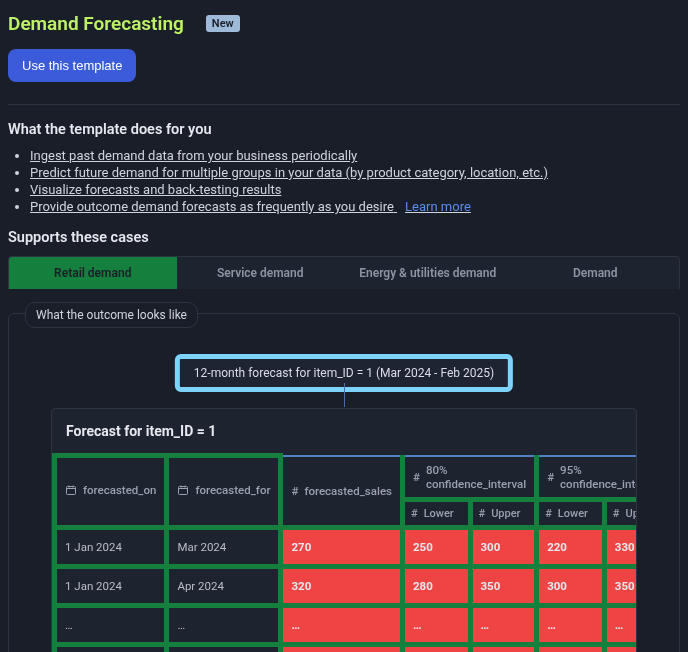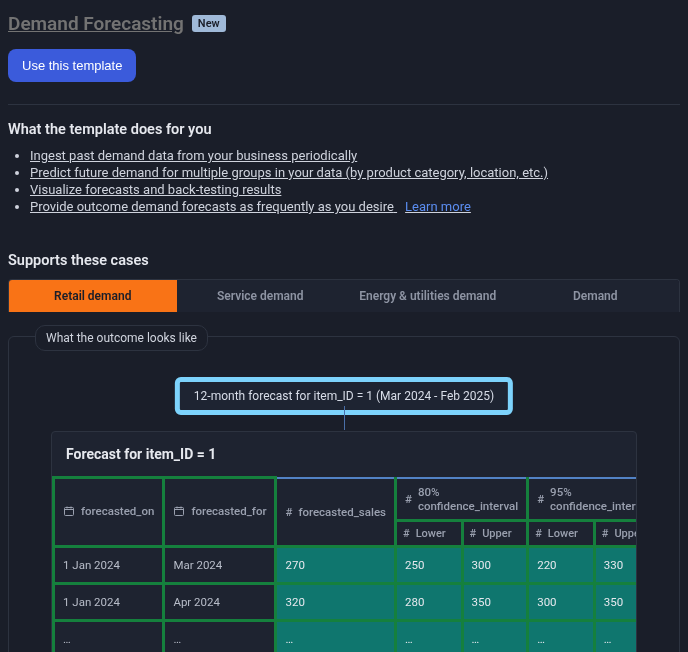--- a/index.html
+++ b/index.html
@@ -15,30 +15,30 @@
   }
   .header-row {
     display: flex;
     align-items: center;
     gap: 8px;
     margin-bottom: 14px;
   }
   .page-title {
     font-size: 19px;
     font-weight: 600;
-    color: #737373;
-    text-decoration: underline;
+    color: #bef264;
   }
   .new-badge {
     background: #9fb9d8;
     color: #1a1e29;
     font-size: 11px;
     font-weight: 600;
     padding: 2px 6px;
     border-radius: 3px;
+    margin-left: 14px;
   }
   .primary-btn {
     background: #3b5bdb;
     color: #fff;
     border: none;
     font-size: 13px;
     font-weight: 500;
     padding: 9px 14px;
     border-radius: 8px;
     cursor: pointer;
@@ -81,36 +81,36 @@
     flex: 1;
     text-align: center;
     padding: 9px 4px;
     font-size: 12px;
     font-weight: 600;
     color: #8e94a3;
     cursor: pointer;
     background: #1e2330;
   }
   .tab.active {
-    background: #f97316;
+    background: #15803d;
     color: #1a1e29;
     text-align: center;
   }
   .outcome-box {
     border: 1px solid #2d3340;
     border-radius: 6px;
     margin-top: 24px;
     position: relative;
     padding: 28px 14px 14px 14px;
     min-height: 360px;
   }
   .outcome-label {
     position: absolute;
     top: -12px;
-    left: 26px;
+    left: 16px;
     background: #1a1e29;
     border: 1px solid #2d3340;
     border-radius: 10px;
     padding: 5px 10px;
     font-size: 12px;
     color: #d0d4de;
   }
   .callout {
     position: absolute;
     top: 40px;
@@ -144,21 +144,21 @@
     font-weight: 700;
     color: #e6e8ee;
     padding: 14px 14px;
   }
   table.forecast {
     width: 100%;
     border-collapse: collapse;
     font-size: 11.5px;
   }
   table.forecast th, table.forecast td {
-    border: 3px solid #15803d;
+    border: 5px solid #15803d;
     padding: 10px 8px;
     text-align: left;
     color: #b8bdc9;
   }
   table.forecast th {
     font-weight: 500;
     color: #9aa0af;
   }
   table.forecast .grp-th {
     font-weight: 500;
@@ -168,23 +168,23 @@
   .hl-col {
     border-left: 2px solid #5282c5 !important;
   }
   .hl-top {
     border-top: 2px solid #5282c5 !important;
   }
   .hl-right {
     border-right: 2px solid #5282c5 !important;
   }
   table.forecast td.hl {
-    background: #0f766e;
+    background: #ef4444;
     color: #e6e8ee;
-    font-weight: 400;
+    font-weight: 700;
   }
   .th-icon {
     display: inline-flex;
     align-items: center;
     gap: 6px;
   }
   .icon-svg { flex-shrink: 0; }
   .sub-th {
     font-size: 11px;
     padding: 5px 6px !important;
@@ -210,21 +210,21 @@
   <li>Ingest past demand data from your business periodically</li>
   <li>Predict future demand for multiple groups in your data (by product category, location, etc.)</li>
   <li>Visualize forecasts and back-testing results</li>
   <li>
     <span>Provide outcome demand forecasts as frequently as you desire</span>
     <a class="learn-more">Learn more</a>
   </li>
 </ul>
 
 
-<div class="section-header" style="margin-top:38px">Supports these cases</div>
+<div class="section-header" style="margin-top:15px">Supports these cases</div>
 <div class="tabs">
   <div class="tab active">Retail demand</div>
   <div class="tab">Service demand</div>
   <div class="tab">Energy &amp; utilities demand</div>
   <div class="tab">Demand</div>
 </div>
 
 
 <div class="outcome-box">
   <div class="outcome-label">What the outcome looks like</div>

